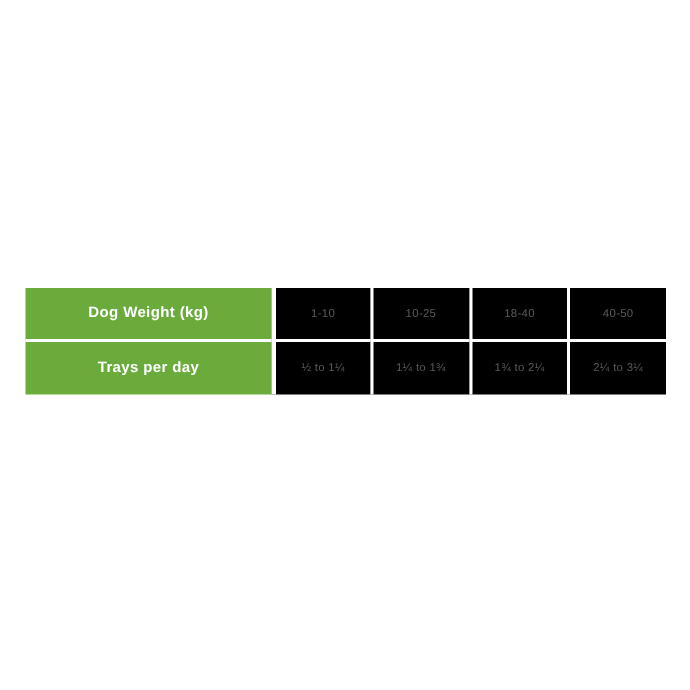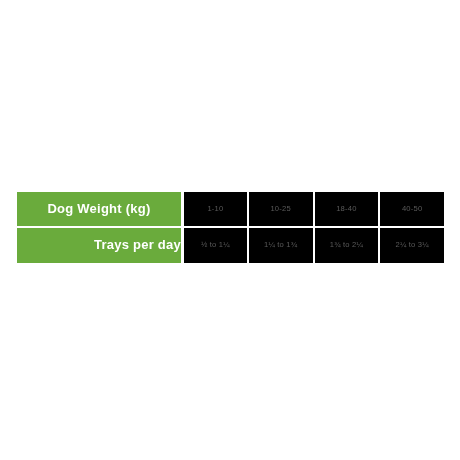--- a/index.html
+++ b/index.html
@@ -41,29 +41,28 @@
     margin: 0;
     text-align: center;
     vertical-align: middle;
     line-height: 1.1;
   }
 
   
   td.label-cell {
     background: #6aab3c;
     color: #ffffff;
-    font-size: 13px;
+    font-size: 10px;
     font-weight: bold;
     letter-spacing: 0.25px;
     width: 164px;
     border-bottom: 2px solid #ffffff;
   }
   tr.row-last td.label-cell {
     border-bottom: none;
-    text-align: right;
   }
 
   
   td.data-cell {
     background: #000000;
     color: #5a5a5a;
     font-size: 7.6px;
     letter-spacing: 0.2px;
     border-left: 2px solid #ffffff;
     border-bottom: 2px solid #ffffff;

